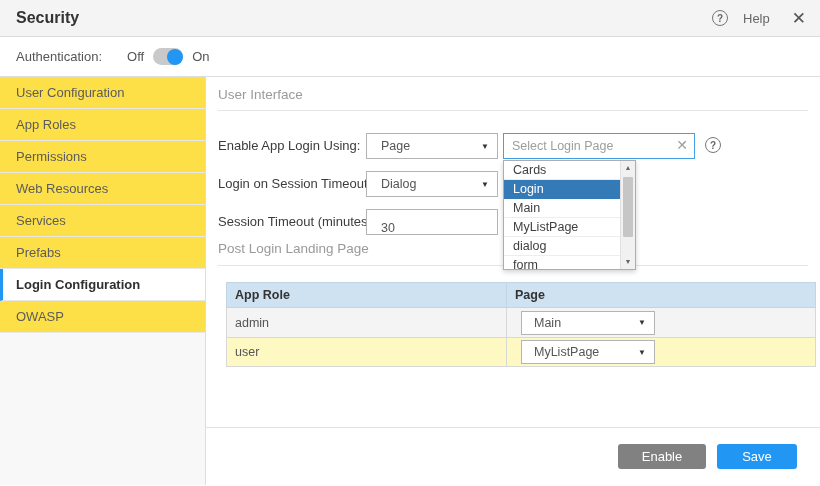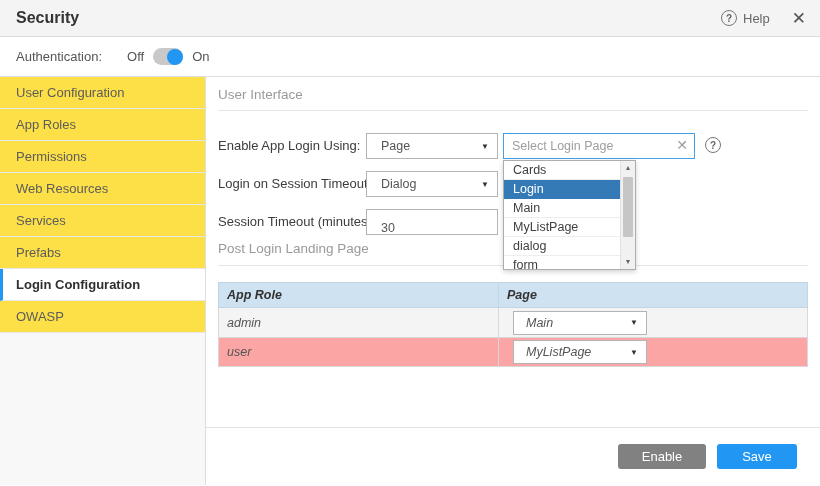--- a/index.html
+++ b/index.html
@@ -5,21 +5,21 @@
   * { margin:0; padding:0; box-sizing:border-box; }
   html,body { width:820px; height:486px; }
   body { font-family:"Liberation Sans", sans-serif; font-size:13px; color:#3c3c3c; background:#fff; overflow:hidden; }
   .app { position:relative; width:820px; height:486px; background:#fff; }
 
   
   .titlebar { height:37px; background:#f4f4f4; border-bottom:1px solid #dcdcdc; display:flex; align-items:center; padding:0 14px 0 16px;gap:10px; }
   .title { font-size:16px; font-weight:600; color:#333; }
   .titlebar-right { margin-left:auto; display:flex; align-items:center; }
   .qcircle { display:inline-flex; align-items:center; justify-content:center; width:16px; height:16px; border:1px solid #777; border-radius:50%; font-size:10px; color:#666; font-weight:600; }
-  .help-text { margin-left:6px; color:#666; font-size:13px; cursor:pointer; }
+  .help-text { margin-left:15px; color:#666; font-size:13px; cursor:pointer; }
   .close-x { margin-left:22px; color:#555; font-size:17px; line-height:1; cursor:pointer; }
 
   
   .authrow { height:40px; background:#fff; border-bottom:1px solid #dedede; display:flex; align-items:center; padding-left:16px; }
   .auth-label { color:#555; }
   .tog-label { color:#555; }
   .auth-off { margin-left:25px; }
   .toggle { position:relative; width:30px; height:17px; background:#c9c9c9; border-radius:9px; margin:0 9px; cursor:pointer; }
   .toggle .knob { position:absolute; right:0px; top:0.5px; width:16px; height:16px; border-radius:50%; background:#2196f3; }
 
@@ -59,27 +59,27 @@
   .dropdown { position:absolute; left:297px; top:83px; width:133px; height:110px; background:#fff; border:1px solid #adadad; box-shadow:0 2px 5px rgba(0,0,0,0.18); z-index:10; overflow:hidden; }
   .dd-list { list-style:none; position:absolute; left:0; top:0; right:15px; }
   .dd-list li { height:19px; line-height:18px; padding-left:9px; font-size:12.5px; color:#3f3f3f; border-bottom:1px solid #ededed; background:#fff; cursor:pointer; white-space:nowrap; }
   .dd-list li.hl { background:#337ab7; color:#fff; border-bottom-color:#337ab7; }
   .dd-scrollbar { position:absolute; top:0; right:0; bottom:0; width:15px; background:#f1f1f1; border-left:1px solid #e0e0e0; }
   .sb-up,.sb-down { position:absolute; left:0; right:0; height:14px; text-align:center; font-size:7px; color:#666; line-height:14px; cursor:pointer; }
   .sb-up { top:0; } .sb-down { bottom:0; }
   .sb-thumb { position:absolute; left:2px; right:2px; top:16px; height:60px; background:#c6c6c6; border-radius:1px; cursor:grab; }
 
   
-  .role-table { position:absolute; left:12px; top:205px; width:590px; border-collapse:collapse;font-style:italic; }
+  .role-table { position:absolute; left:20px; top:205px; width:590px; border-collapse:collapse; }
   .role-table th, .role-table td { border:1px solid #d8d8d8; text-align:left; font-size:12.5px; }
   .role-table th { height:25px; background:#cfe2f1; color:#333; font-weight:700; padding-left:8px; border-color:#c2d5e4; }
   .role-table td { color:#555; padding-left:8px; }
   .role-table .col-role { width:280px; }
   .row-odd td { background:#f4f4f4; height:30px; }
-  .row-even td { background:#fca5a5; height:29px; }
+  .row-even td { background:#fef9c3; height:29px; }
   .cell-select { position:relative; width:134px; height:24px; background:#fff; border:1px solid #b4b4b4; display:flex; align-items:center; padding:0 8px 0 12px; margin:2px 0 2px 6px; cursor:pointer; }
   .cell-select .fval { flex:1; font-size:12.5px; color:#555; }
   .cell-select .caret { font-size:8px; color:#333; }
 
   
   .btn { position:absolute; top:367px; height:25px; border:none; border-radius:3px; color:#fff; font-family:"Liberation Sans", sans-serif; font-size:13px; cursor:pointer; }
   .btn-cancel { left:412px; width:88px; background:#818181; }
   .btn-save { left:511px; width:80px; background:#2196f3; }
 </style>
 </head>

